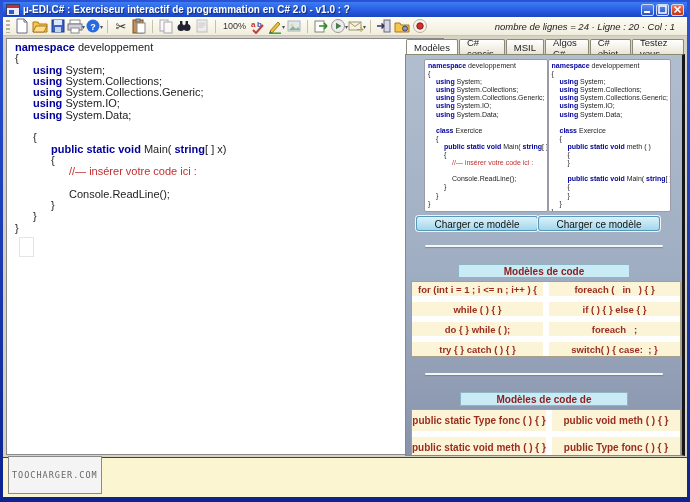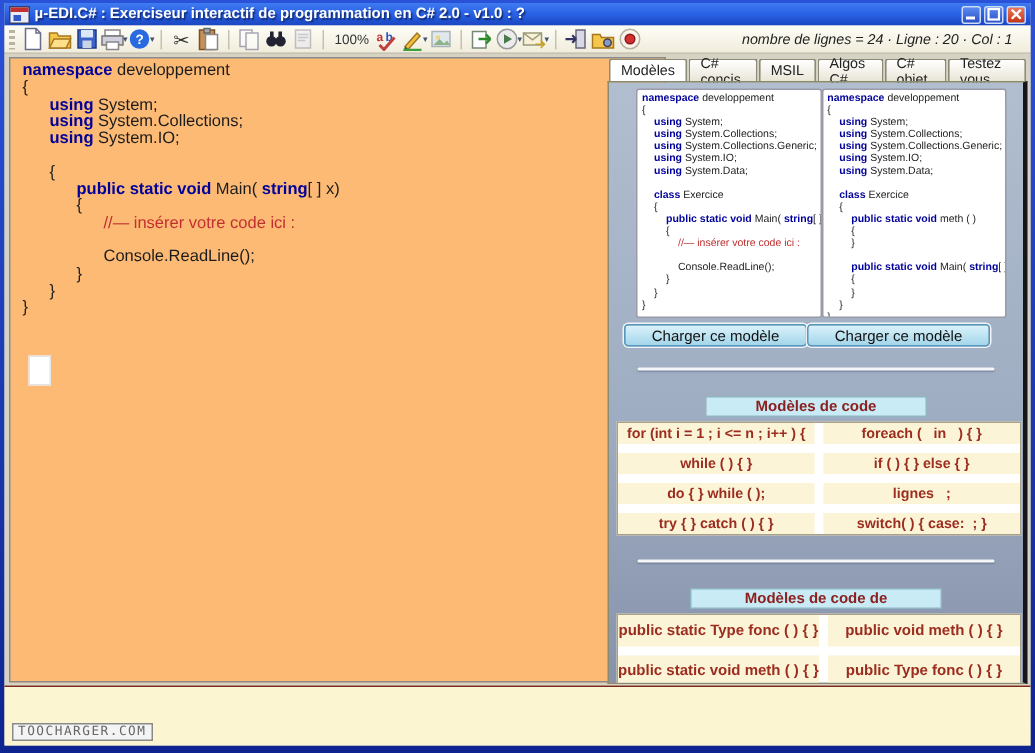--- a/index.html
+++ b/index.html
@@ -26,21 +26,21 @@
   .tbbtn{width:18px;height:17px;display:flex;align-items:center;justify-content:center;cursor:pointer;position:relative;}
   .tbbtn svg{display:block;}
   .dd{font-size:6px;color:#44506e;margin-left:-1px;}
   .tbzoom{font-size:9px;color:#333;margin:0 3px;cursor:pointer;}
   .tb-status{margin-left:auto;font-size:9.5px;font-style:italic;color:#222;padding-right:10px;white-space:nowrap;}
 
   
   .workarea{position:absolute;left:0;right:0;top:34px;bottom:40px;background:#d6d2c4;}
 
   
-  .editor{position:absolute;left:3px;top:2px;width:438px;bottom:2px;background:#fdba74;
+  .editor{position:absolute;left:3px;top:2px;width:438px;bottom:2px;background:#ffffff;
     border:1px solid #8a8a8a;box-sizing:border-box;overflow:hidden;cursor:text;}
   .editor .ln{height:11.3px;font-size:11px;line-height:11.3px;white-space:pre;color:#1c1c1c;}
   .editor-pad{padding:3px 0 0 8px;}
   .kw{color:#00009a;font-weight:bold;}
   .cm{color:#c03030;}
   .tx{color:#1c1c1c;}
   .caret{position:absolute;left:12px;top:198px;width:13px;height:18px;background:#ffffff;border:1px solid #e4e4e4;}
 
   
   .tabctl{position:absolute;left:402px;top:2px;right:2px;bottom:1px;display:flex;flex-direction:column;}
@@ -59,36 +59,36 @@
     box-sizing:border-box;overflow:hidden;padding:2px 0 0 3px;}
   .codebox .ln{height:8.1px;font-size:7px;line-height:8.1px;white-space:pre;color:#222;}
   .btnrow{display:flex;justify-content:space-between;padding:0 17px 0 5px;margin-top:4px;}
   .loadbtn{width:150px;height:15px;font-size:10px;color:#111;font-family:"Liberation Sans",sans-serif;
     background:linear-gradient(180deg,#dbf2fb,#a3d6ea);border:1px solid #5898bc;border-radius:3px;
     box-shadow:0 0 0 1px rgba(255,255,255,.85);cursor:pointer;line-height:13px;}
 
   .divider{width:238px;height:2px;background:#f5f6f8;border-radius:2px;margin:14px auto 0;
     box-shadow:0 1px 1px rgba(90,100,130,.5);}
 
-  .secheader{margin:17px auto 0;width:148px;height:14px;background:#c9ebf5;border:1px solid #8fb4c2;
+  .secheader{margin:17px auto 0;width:172px;height:14px;background:#c9ebf5;border:1px solid #8fb4c2;
     font-size:10px;font-weight:bold;color:#8b2020;text-align:center;line-height:13px;box-sizing:border-box;}
   .secheader.wide{width:168px;}
 
   .codetable{margin:3px auto 0;width:268px;display:grid;grid-template-columns:1fr 1fr;gap:6px;
     background:#ffffff;border:1px solid #a8a088;padding:0;}
   .codetable .cell{background:#fcf4d6;color:#9b2d20;font-weight:bold;text-align:center;white-space:pre;
     display:flex;align-items:center;justify-content:center;cursor:pointer;}
   .t1 .cell{font-size:9.5px;height:14px;}
   .t2 .cell{font-size:10px;height:21px;}
 
   
   .statusbar{position:absolute;left:0;right:0;bottom:0;height:40px;background:#fcf5d2;
     border-top:1px solid #7a2a20;box-sizing:border-box;}
   .watermark{position:absolute;left:5px;bottom:3px;font-family:"DejaVu Sans Mono",monospace;font-size:8.5px;
-    color:#666;background:#f4f4f4;border:1px solid #8a8a8a;padding:0 3px;letter-spacing:1px;}
+    color:#666;background:#f4f4f4;border:1px solid #8a8a8a;padding:13px 3px;letter-spacing:1px;}
 </style>
 </head>
 <body>
 
 <div class="win">
   <div class="frame">
 
     <div class="titlebar">
       <span style="display:flex;">
         <svg width="14" height="13">
@@ -258,21 +258,23 @@
     </div>
 
     <div class="workarea">
 
       <div class="editor">
         <div class="editor-pad" id="editor-lines">
             <div class="ln" style="padding-left: 0px;"><span class="kw">namespace</span><span class="tx"> developpement</span></div>
             <div class="ln" style="padding-left: 0px;"><span class="tx">{</span></div>
             <div class="ln" style="padding-left: 18px;"><span class="kw">using</span><span class="tx"> System;</span></div>
             <div class="ln" style="padding-left: 18px;"><span class="kw">using</span><span class="tx"> System.Collections;</span></div>
+            <div class="ln" style="padding-left: 18px;"><span class="kw">using</span><span class="tx"> System.Collections.Generic;</span></div>
             <div class="ln" style="padding-left: 18px;"><span class="kw">using</span><span class="tx"> System.IO;</span></div>
+            <div class="ln" style="padding-left: 18px;"><span class="kw">using</span><span class="tx"> System.Data;</span></div>
             <div class="ln" style="padding-left: 0px;">&nbsp;</div>
             <div class="ln" style="padding-left: 18px;"><span class="tx">{</span></div>
             <div class="ln" style="padding-left: 36px;"><span class="kw">public static void</span><span class="tx"> Main( </span><span class="kw">string</span><span class="tx">[ ] x)</span></div>
             <div class="ln" style="padding-left: 36px;"><span class="tx">{</span></div>
             <div class="ln" style="padding-left: 54px;"><span class="cm">//— insérer votre code ici :</span></div>
             <div class="ln" style="padding-left: 0px;">&nbsp;</div>
             <div class="ln" style="padding-left: 54px;"><span class="tx">Console.ReadLine();</span></div>
             <div class="ln" style="padding-left: 36px;"><span class="tx">}</span></div>
             <div class="ln" style="padding-left: 18px;"><span class="tx">}</span></div>
             <div class="ln" style="padding-left: 0px;"><span class="tx">}</span></div>
@@ -342,21 +344,21 @@
 
           <div class="divider"></div>
 
           <div class="secheader">Modèles de code</div>
           <div class="codetable t1" id="table1">
               <div class="cell">for (int i = 1 ; i &lt;= n ; i++ ) {</div>
               <div class="cell">foreach (   in   ) { }</div>
               <div class="cell">while ( ) { }</div>
               <div class="cell">if ( ) { } else { }</div>
               <div class="cell">do { } while ( );</div>
-              <div class="cell">lignes   ;</div>
+              <div class="cell">foreach   ;</div>
               <div class="cell">try { } catch ( ) { }</div>
               <div class="cell">switch( ) { case:  ; }</div>
             </div>
 
           <div class="divider" style="margin-top:16px;"></div>
 
           <div class="secheader wide">Modèles de code de</div>
           <div class="codetable t2" id="table2">
               <div class="cell">public static Type fonc ( ) { }</div>
               <div class="cell">public void meth ( ) { }</div>

